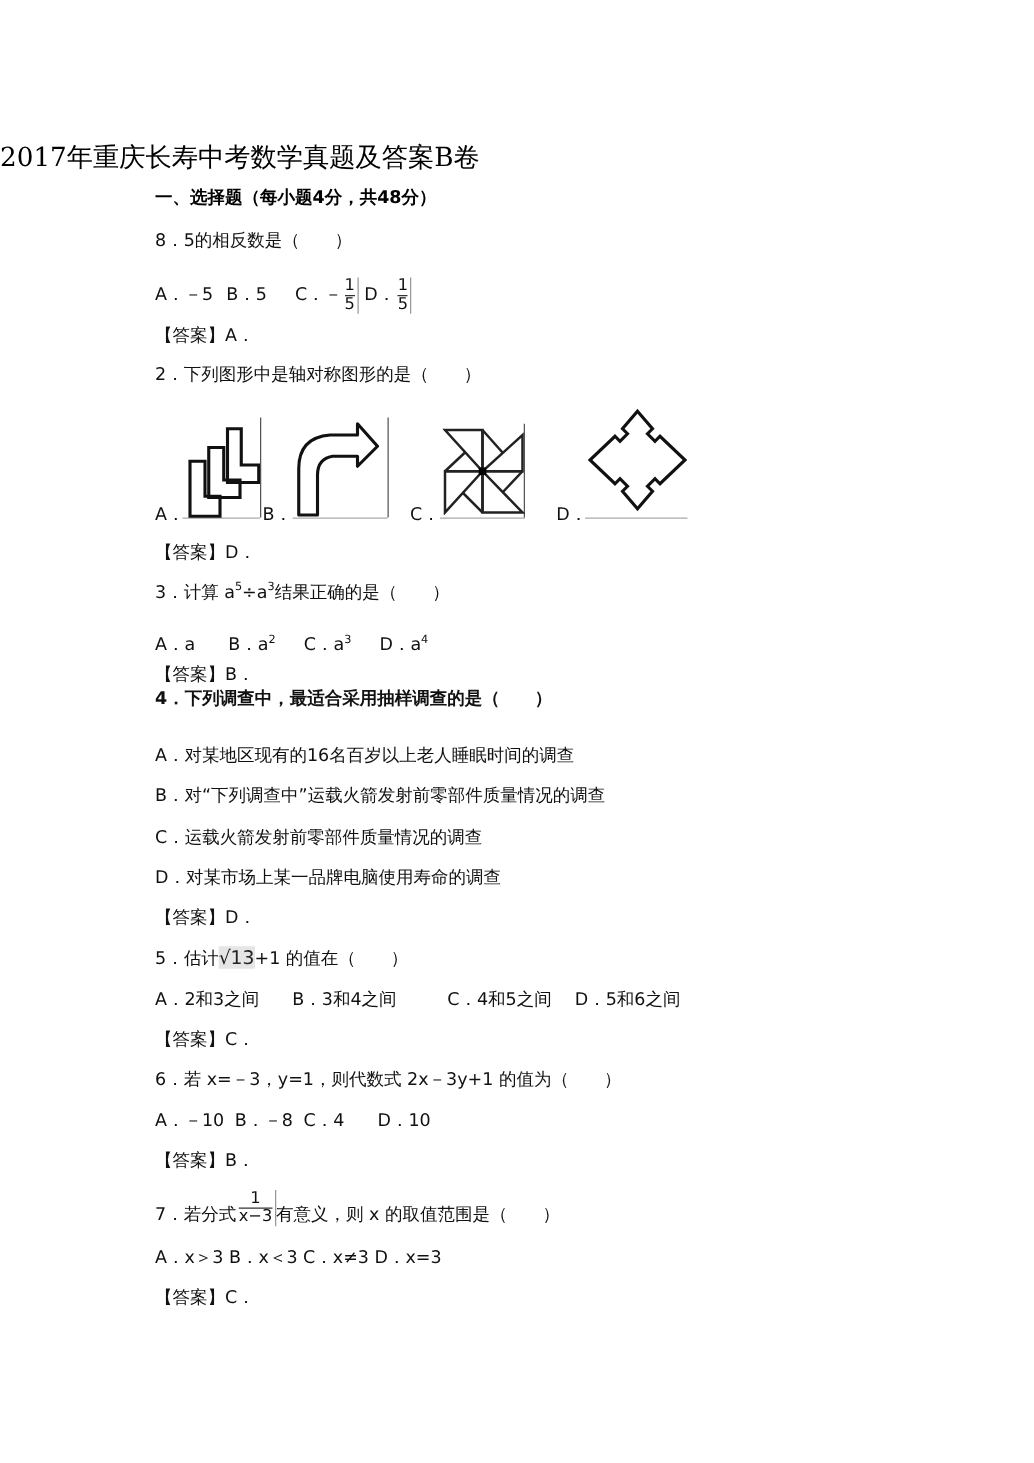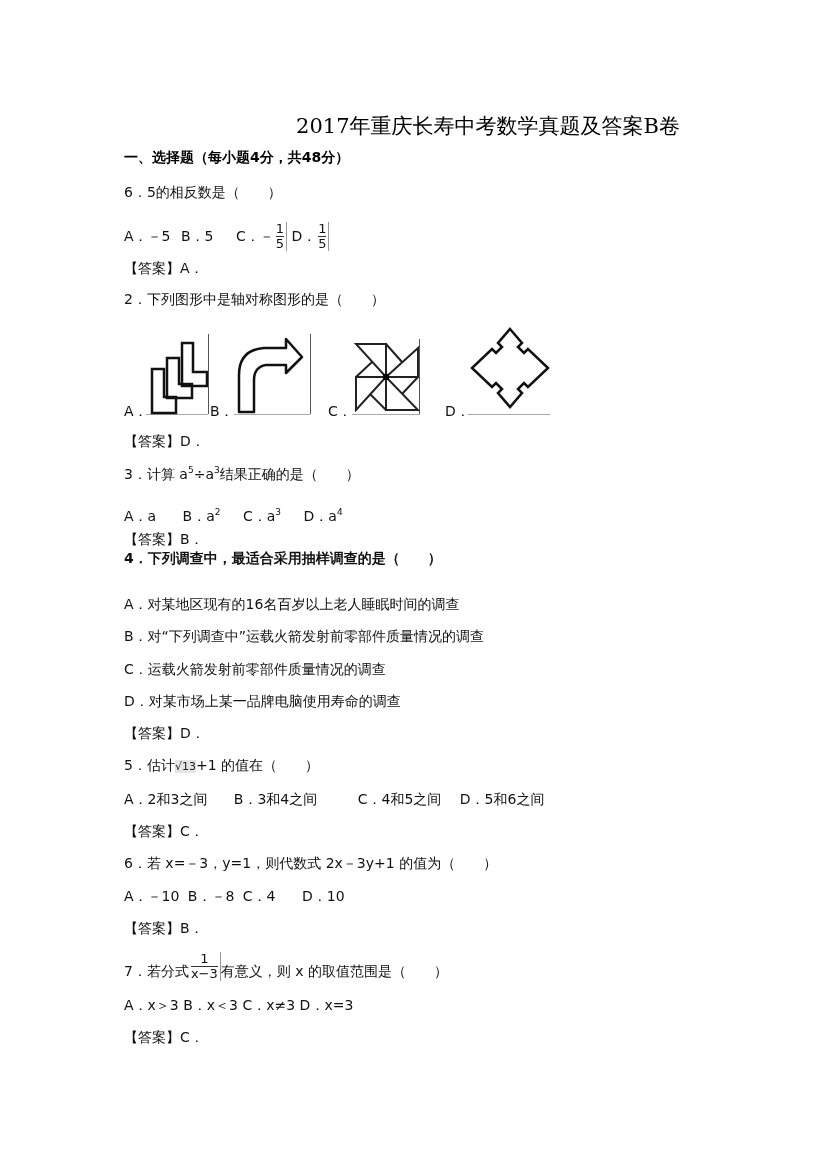--- a/index.html
+++ b/index.html
@@ -1,39 +1,39 @@
 <!DOCTYPE html>
 <html><head>
 <meta charset="utf-8">
 <style>
   html, body { margin:0; padding:0; background:#ffffff; }
   body { width:827px; height:1170px; position:relative; overflow:hidden;
          font-family:"DejaVu Sans", "Liberation Sans", sans-serif; color:#111; }
   .abs { position:absolute; white-space:nowrap; }
-  .title { left:0; width:680px; top:112px; text-align:right;
+  .title { left:0; width:680px; top:112px; text-align:left;
            font-family:"DejaVu Serif","Liberation Serif", serif; font-size:21px; color:#000; }
   .section { left:124px; top:149px; font-size:14px; font-weight:bold; color:#000; }
   .line { left:124px; font-size:14px; }
   .frac { display:inline-block; vertical-align:middle; text-align:center; font-size:13px;
           line-height:14px; border-right:1px solid #999; padding:0 2px; }
   .frac .num { display:block; border-bottom:1px solid #333; }
   .frac .den { display:block; }
   sup { font-size:9px; }
-  .sqrt { font-size:11px; color:#222; background:#e5e5e5; }
+  .sqrt { font-size:15px; color:#222; background:#e5e5e5; }
   .figure { position:absolute; }
   .fig-baseline { position:absolute; height:1px; background:#aaa; }
   .fig-border { position:absolute; width:1px; background:#555; }
 </style>
 </head>
 <body>
 
 <div class="abs title">2017年重庆长寿中考数学真题及答案B卷</div>
 <div class="abs section">一、选择题（每小题4分，共48分）</div>
 
-<div class="abs line" style="top:184px;">6．5的相反数是（　　）</div>
+<div class="abs line" style="top:184px;">8．5的相反数是（　　）</div>
 <div class="abs line" style="top:222px;">
   <span>A．－5</span>
   <span style="margin-left:6px">B．5</span>
   <span style="margin-left:18px">C．－</span><span class="frac"><span class="num">1</span><span class="den">5</span></span>
   <span>D．</span><span class="frac"><span class="num">1</span><span class="den">5</span></span>
 </div>
 <div class="abs line" style="top:260px;">【答案】A．</div>
 
 <div class="abs line" style="top:291px;">2．下列图形中是轴对称图形的是（　　）</div>
 

